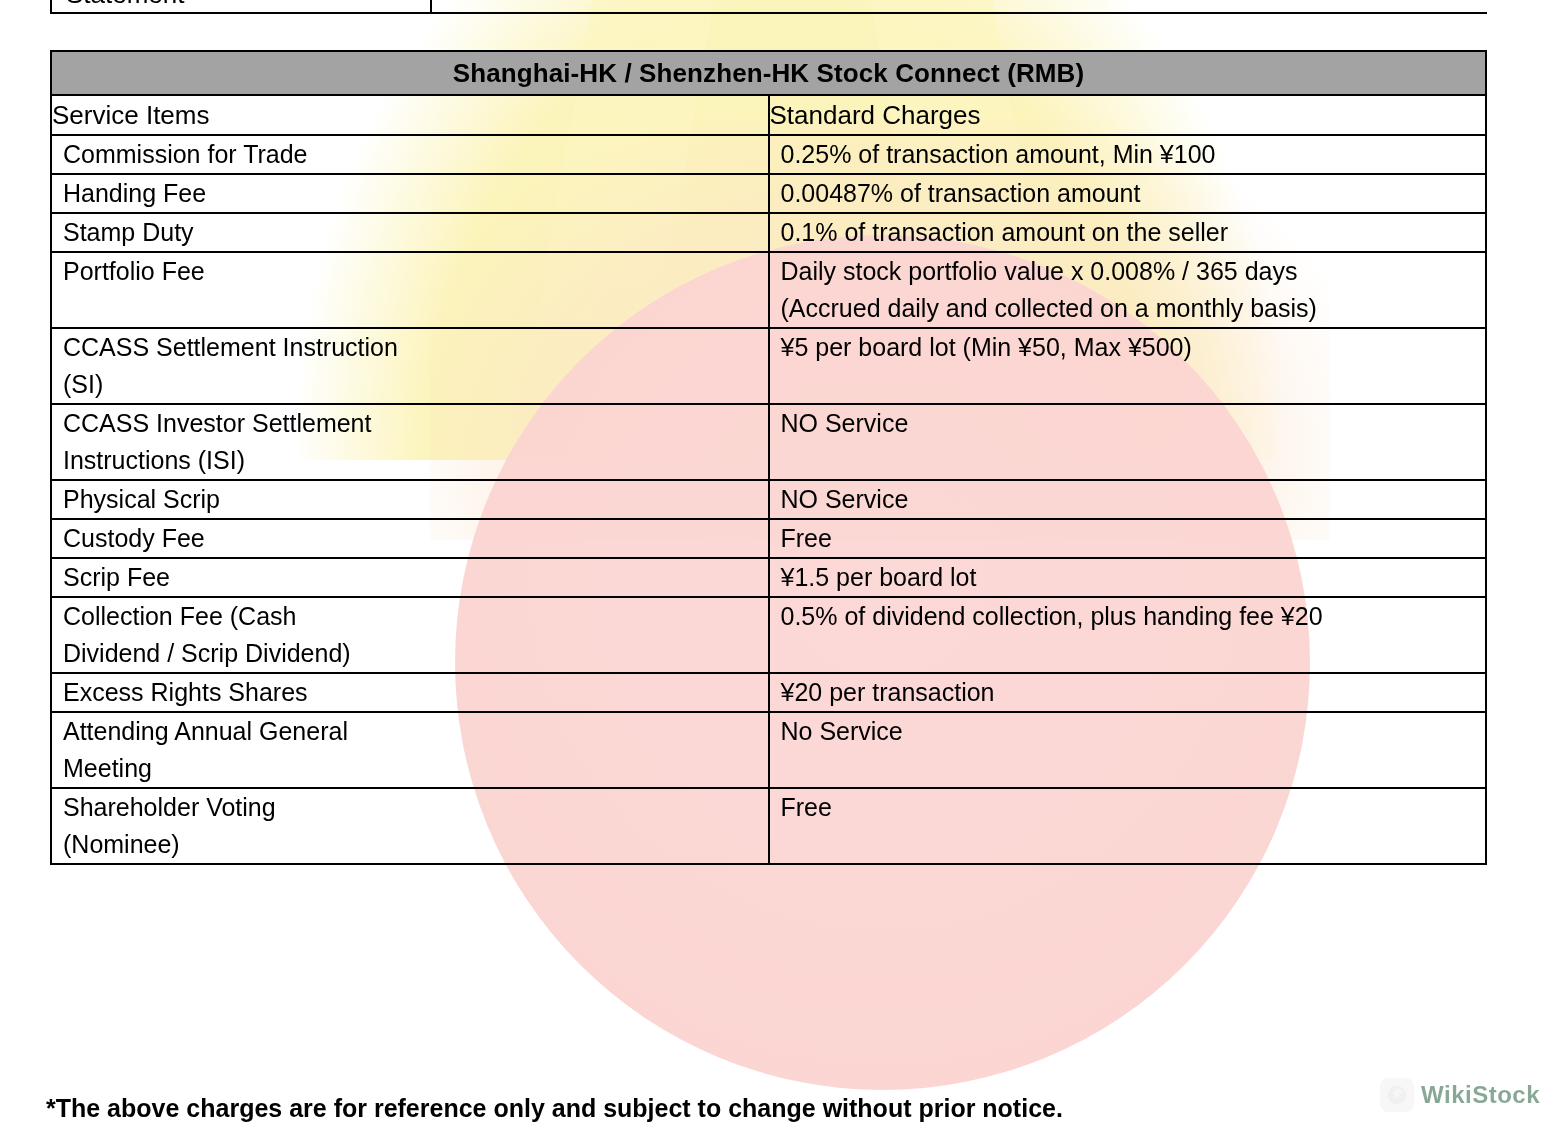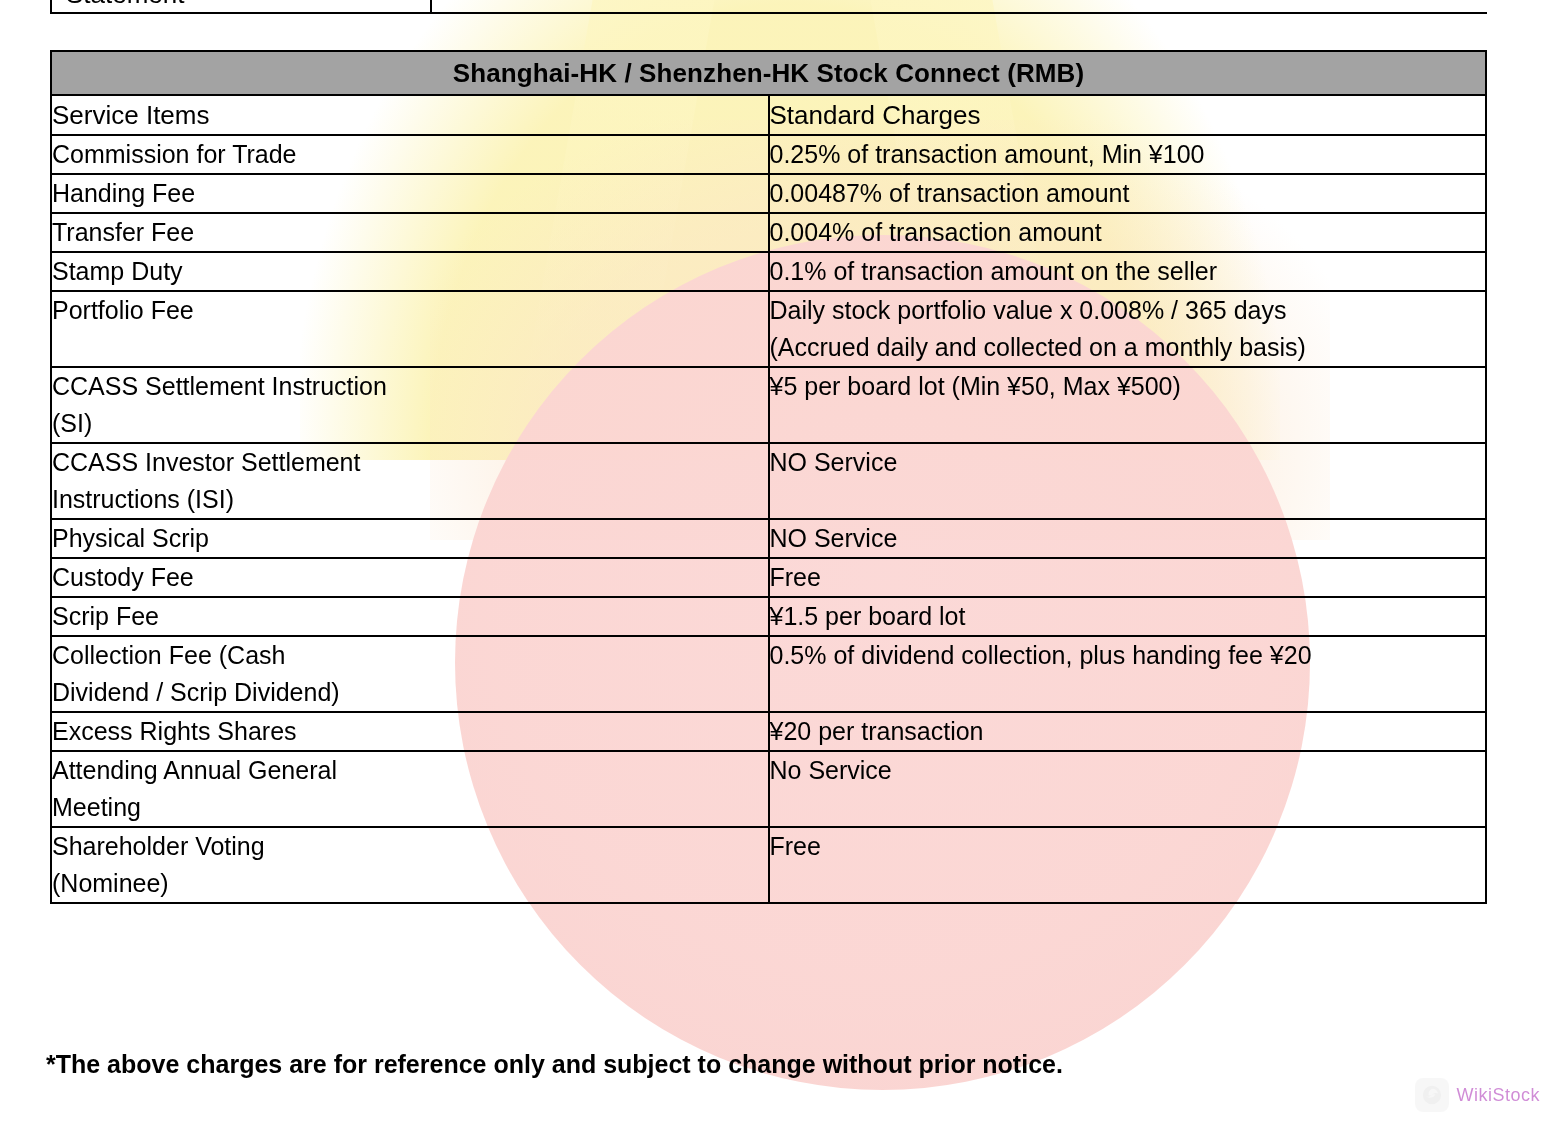--- a/index.html
+++ b/index.html
@@ -125,30 +125,30 @@
     font-size: 26px;
     height: 38px;
     line-height: 38px;
   }
   .cell {
     font-size: 25px;
     line-height: 37px;
     padding-left: 14px;
     padding-right: 6px;
   }
-  .cell .ln { display: block; white-space: nowrap; }
+  .cell .ln { display: block; white-space: nowrap; padding-left: 11px; }
   .h1 { height: 37px; }
   .h2 { height: 74px; }
   .h3 { height: 111px; }
 
   
   #footnote {
     position: absolute;
     left: 46px;
-    top: 1048px;
+    top: 1092px;
     font-size: 25px;
     font-weight: bold;
     line-height: 32px;
     white-space: nowrap;
   }
 
   
   #corner-wm {
     position: absolute;
     right: 8px;
@@ -161,23 +161,23 @@
     pointer-events: none;
   }
   #corner-wm .badge {
     width: 34px; height: 34px;
     border-radius: 8px;
     background: #f1f1f1;
     display: flex; align-items: center; justify-content: center;
   }
   #corner-wm .badge svg { display: block; }
   #corner-wm .wm-text {
-    font-size: 18px;
-    font-weight: normal;
-    color: #a21caf;
+    font-size: 24px;
+    font-weight: bold;
+    color: #14532d;
     letter-spacing: .5px;
   }
 </style>
 </head>
 <body>
 
 <div id="wm-layer">
   <div class="wm-yellow2"></div>
   <div class="wm-beam b1"></div>
   <div class="wm-beam b2"></div>
@@ -218,28 +218,20 @@
         <tr>
           <td class="c1 cell h1">
             <span class="ln">Handing Fee</span>
           </td>
           <td class="c2 cell h1">
             <span class="ln">0.00487% of transaction amount</span>
           </td>
         </tr>
         <tr>
           <td class="c1 cell h1">
-            <span class="ln">Transfer Fee</span>
-          </td>
-          <td class="c2 cell h1">
-            <span class="ln">0.004% of transaction amount</span>
-          </td>
-        </tr>
-        <tr>
-          <td class="c1 cell h1">
             <span class="ln">Stamp Duty</span>
           </td>
           <td class="c2 cell h1">
             <span class="ln">0.1% of transaction amount on the seller</span>
           </td>
         </tr>
         <tr>
           <td class="c1 cell h2">
             <span class="ln">Portfolio Fee</span>
           </td>

